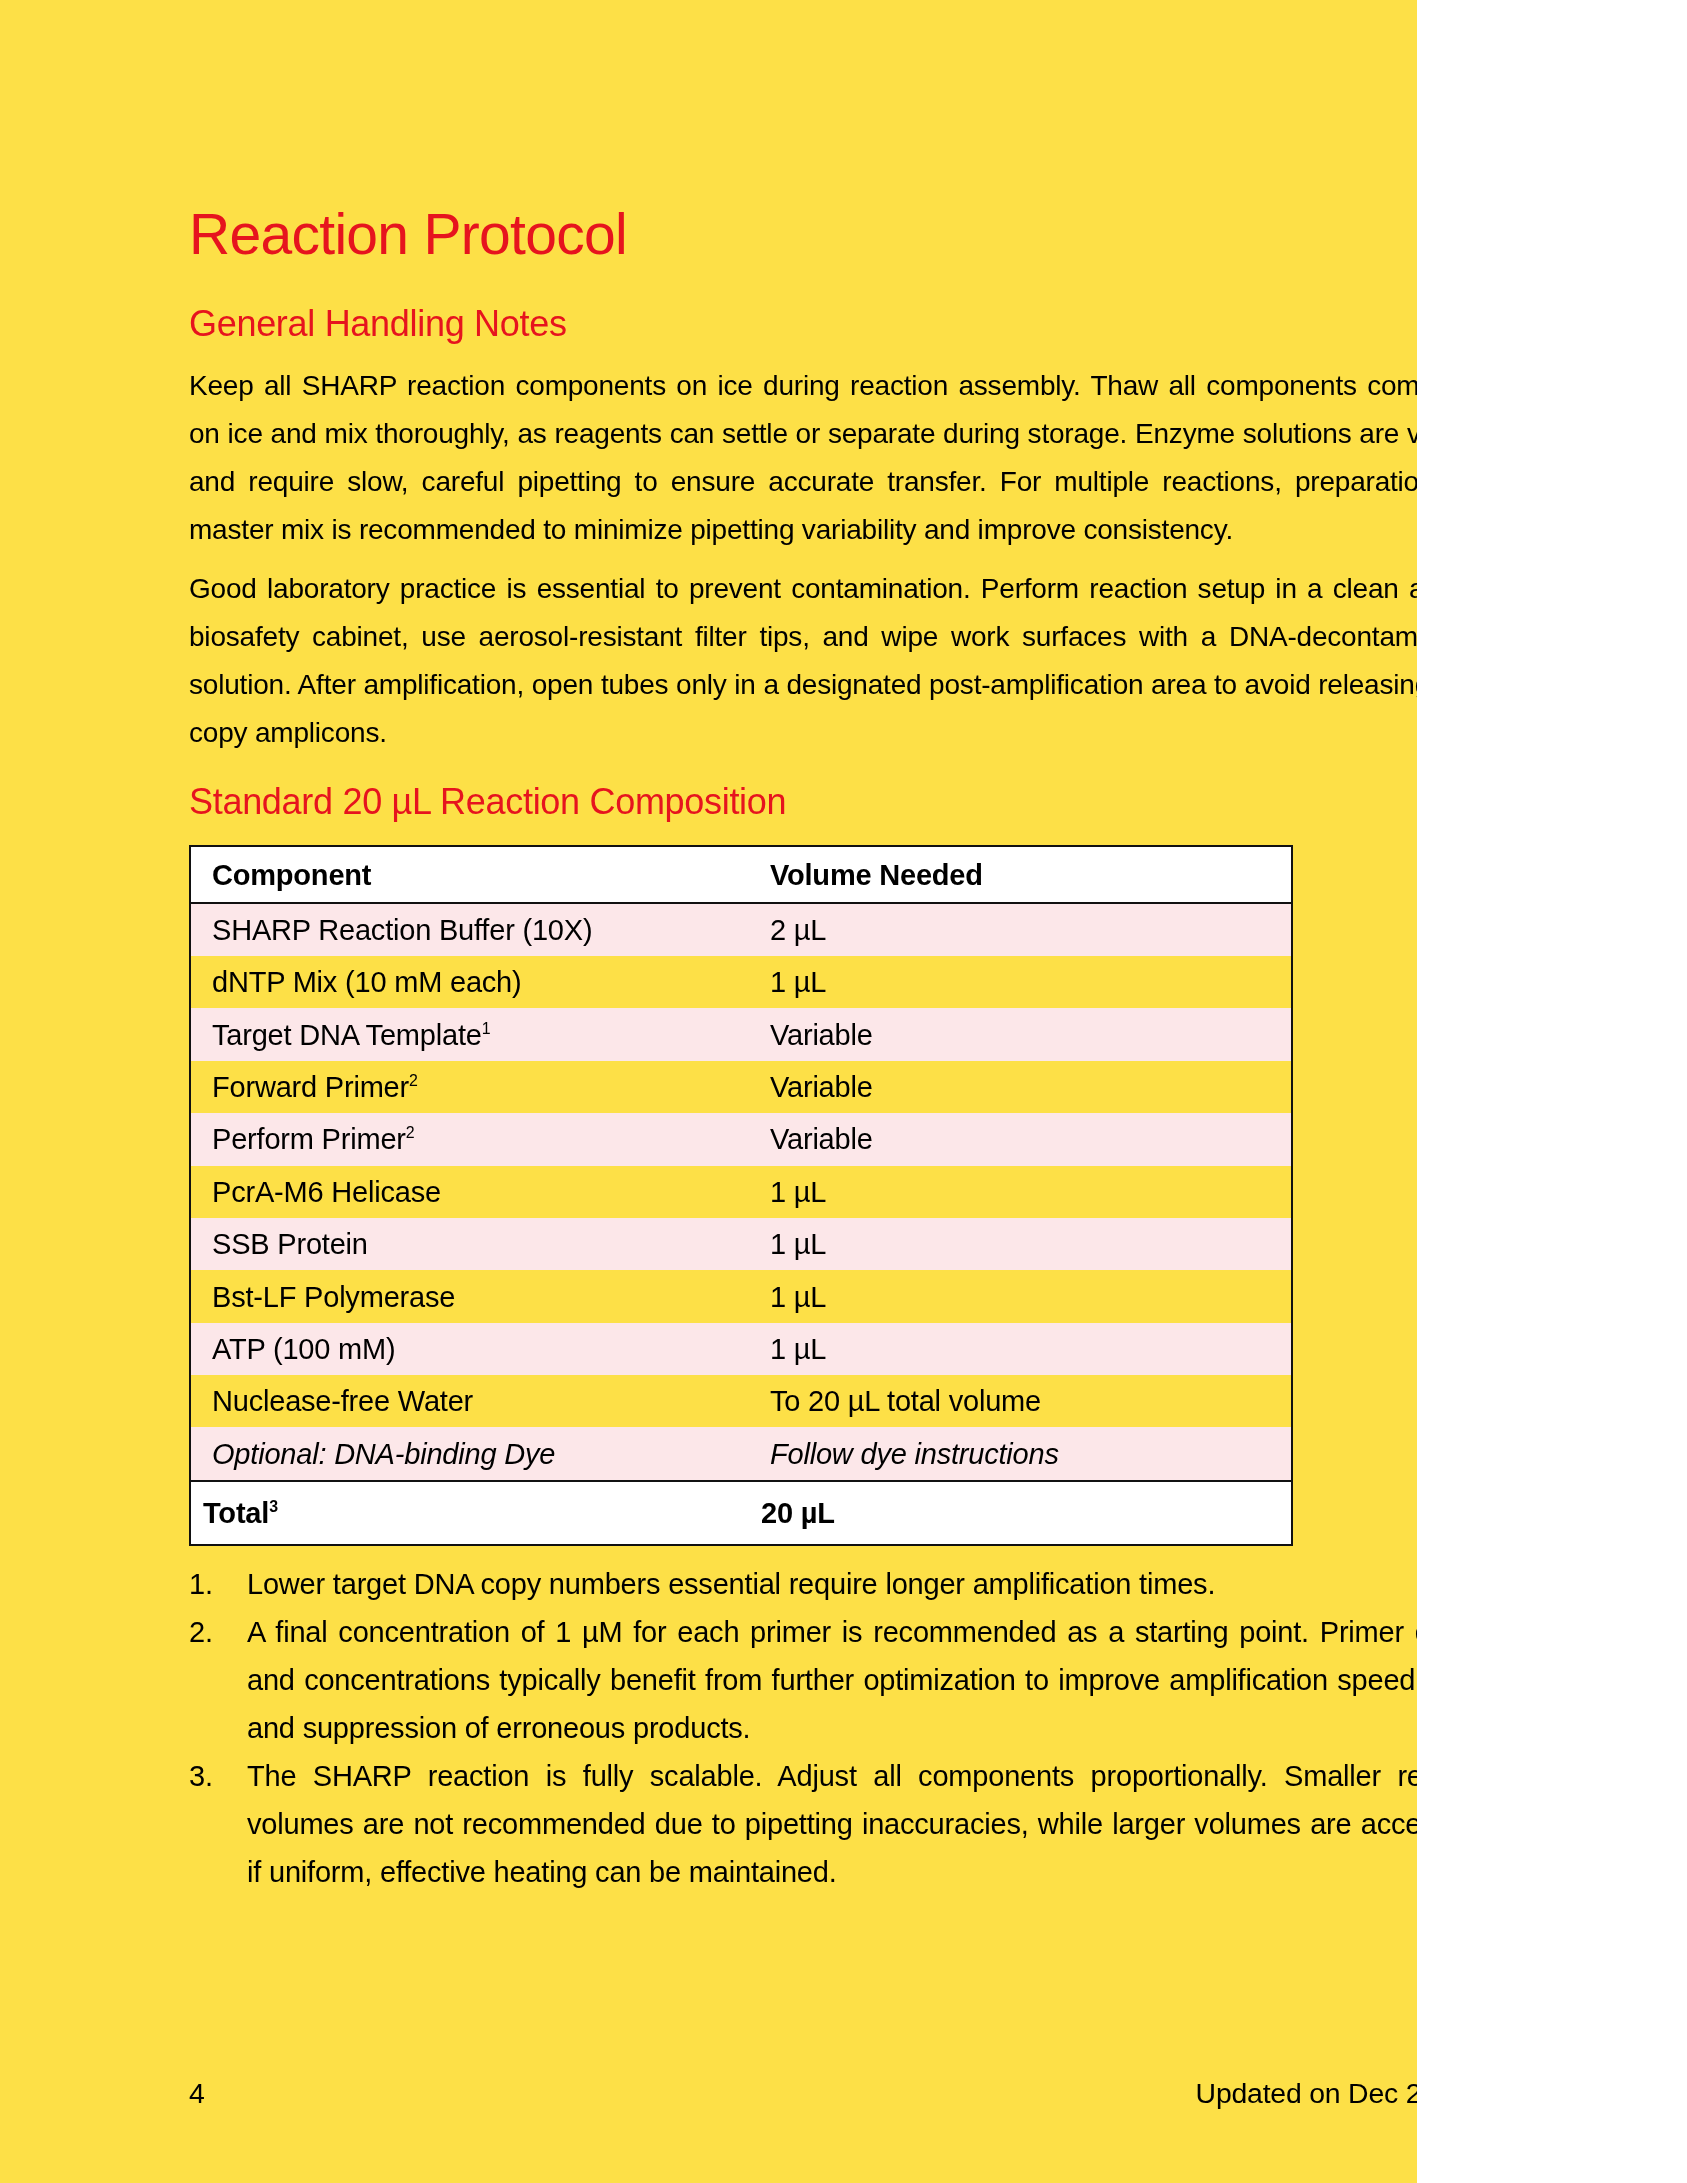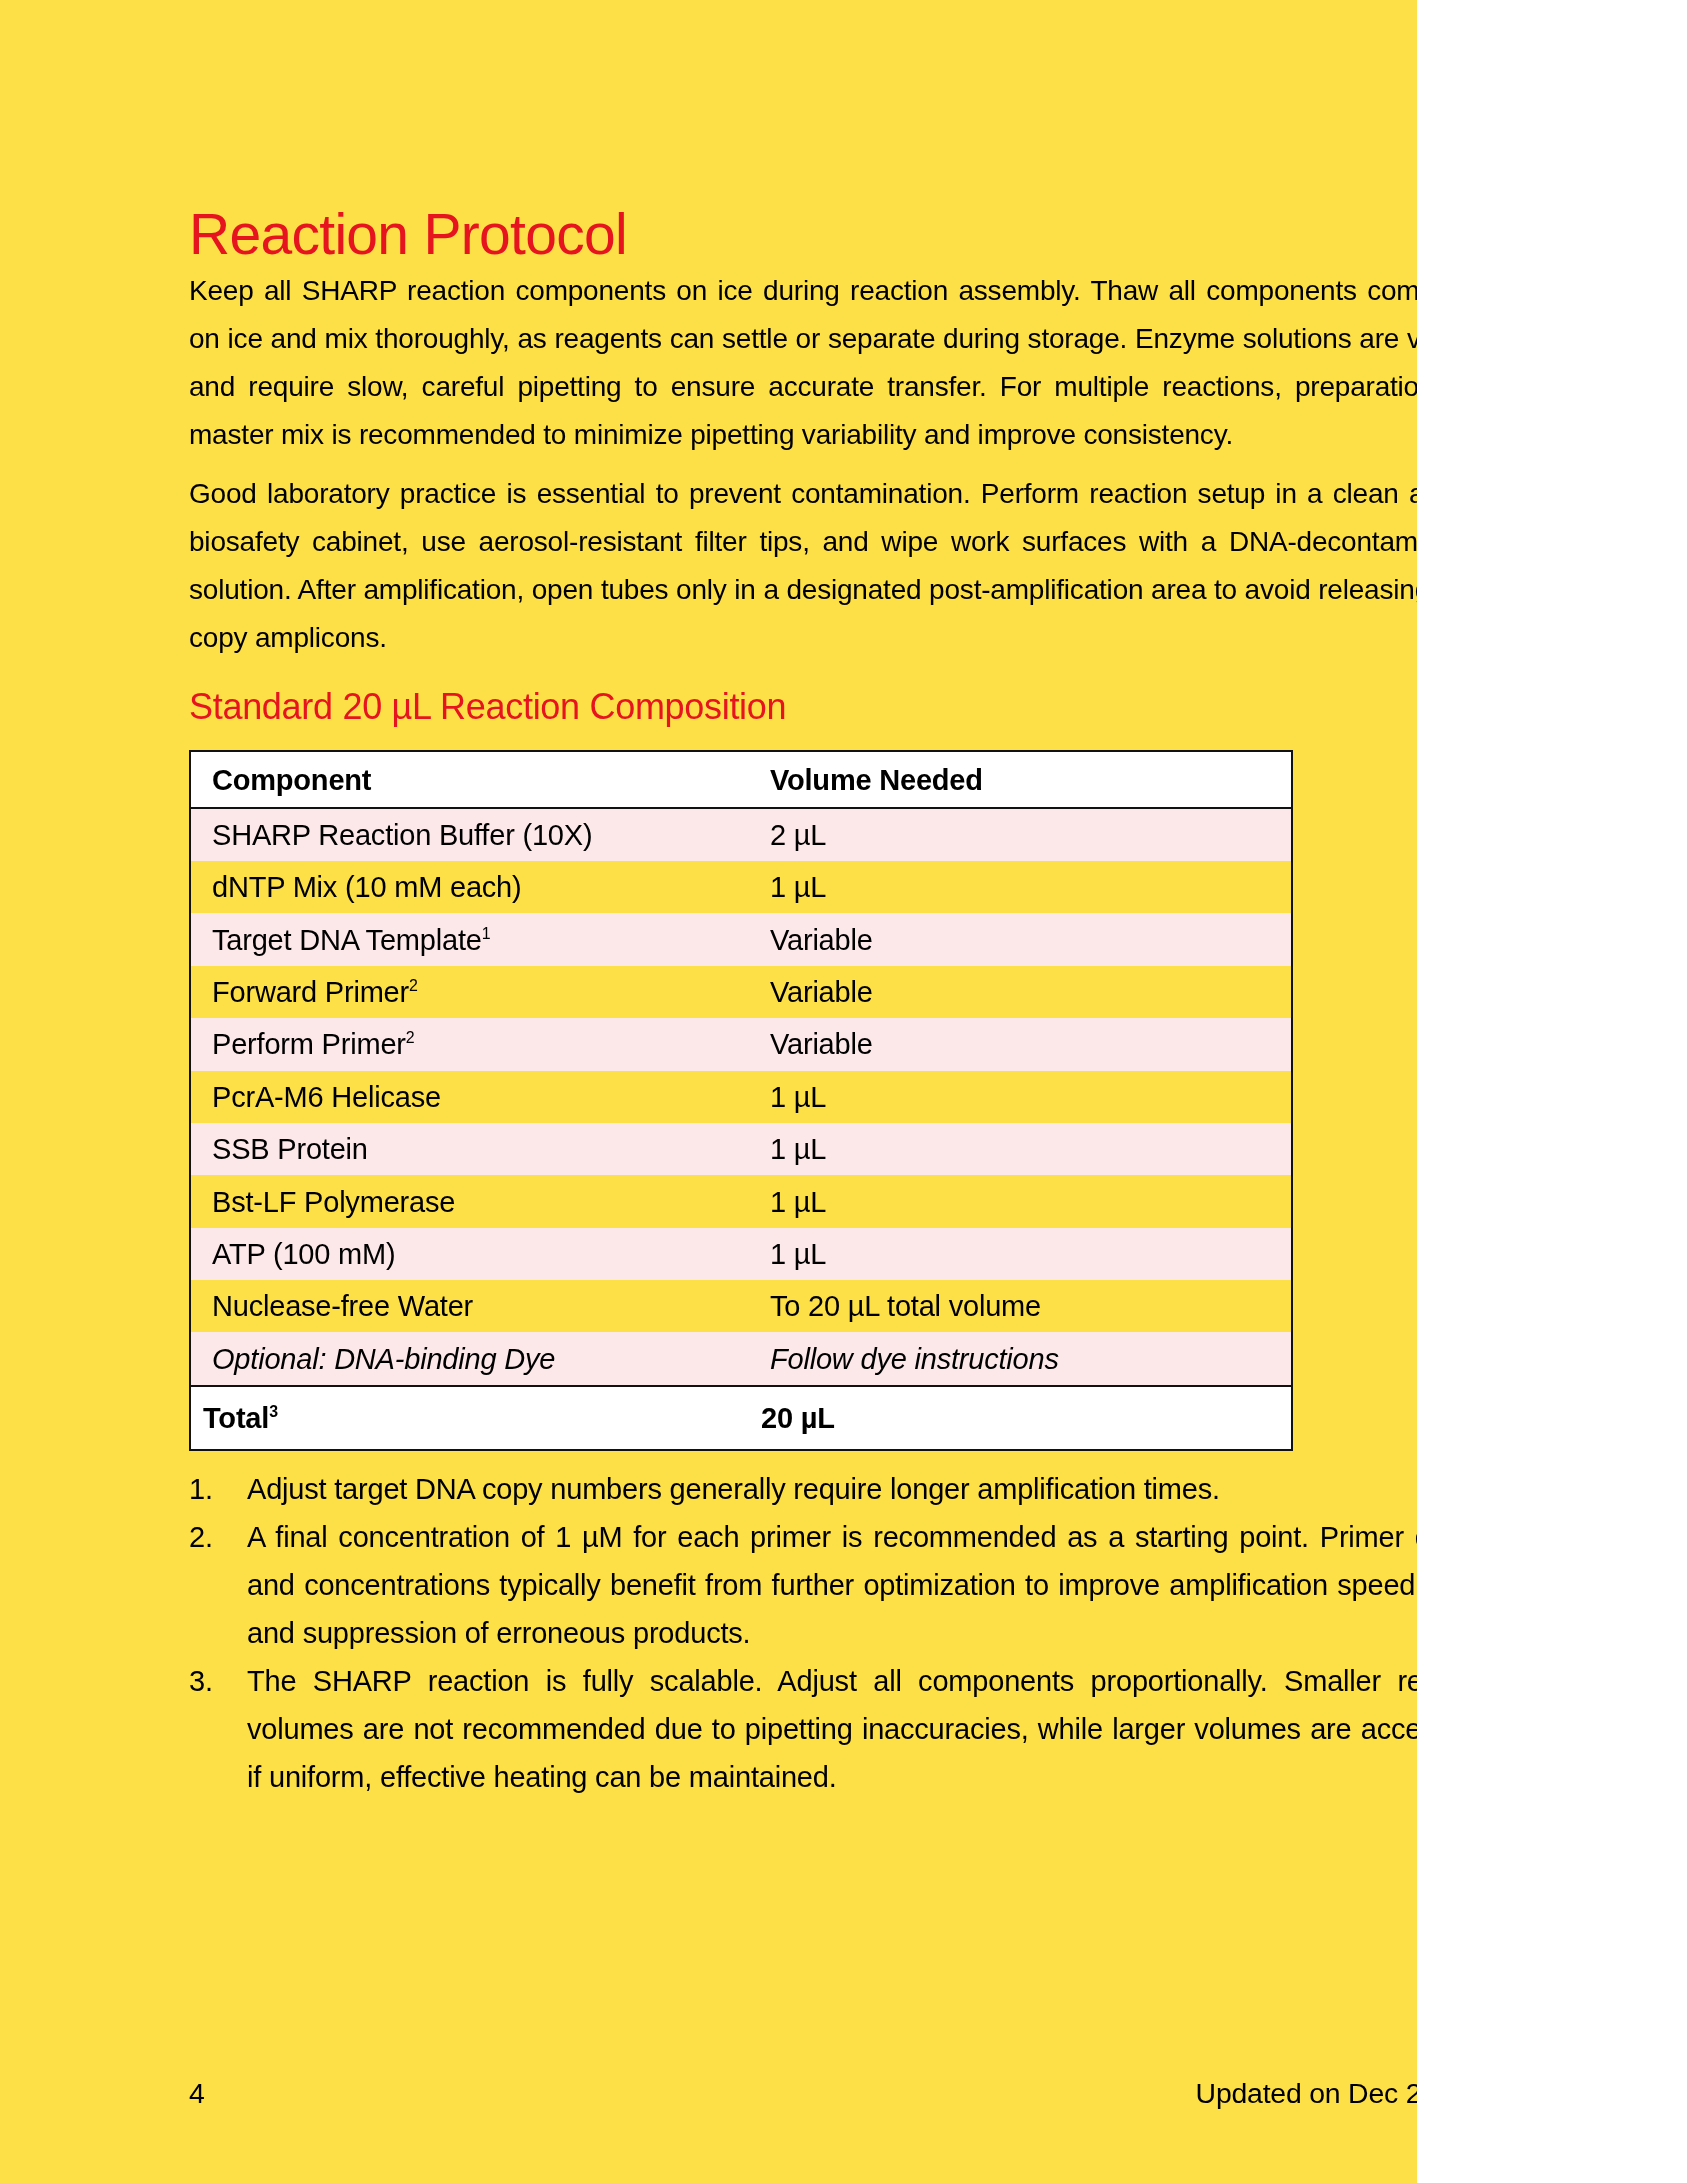--- a/index.html
+++ b/index.html
@@ -124,20 +124,21 @@
   }
 </style>
 </head>
 <body>
 
 <div class="page">
   <div class="content">
 
     <h1 class="doc-title">Reaction Protocol</h1>
 
+    <h2 class="section-heading">General Handling Notes</h2>
 
     <p class="body-text">Keep all SHARP reaction components on ice during reaction assembly. Thaw all components completely on ice and mix thoroughly, as reagents can settle or separate during storage. Enzyme solutions are viscous and require slow, careful pipetting to ensure accurate transfer. For multiple reactions, preparation of a master mix is recommended to minimize pipetting variability and improve consistency.</p>
     <p class="body-text">Good laboratory practice is essential to prevent contamination. Perform reaction setup in a clean area or biosafety cabinet, use aerosol-resistant filter tips, and wipe work surfaces with a DNA-decontamination solution. After amplification, open tubes only in a designated post-amplification area to avoid releasing high-copy amplicons.</p>
 
     <h2 class="section-heading second">Standard 20 µL Reaction Composition</h2>
 
     <table class="reaction-table">
       <colgroup>
           <col class="c1">
           <col class="c2">
@@ -196,21 +197,21 @@
         <tr class="row-total">
           <td><span>Total</span><sup class="fnref">3</sup></td>
           <td>20 µL</td>
         </tr>
       </tbody>
     </table>
 
     <div class="footnotes">
       <div class="fn">
         <span class="fn-num">1.</span>
-        <span class="fn-body"><span>Adjust target DNA copy numbers generally require longer amplification times.</span></span>
+        <span class="fn-body"><span>Lower target DNA copy numbers essential require longer amplification times.</span></span>
       </div>
       <div class="fn">
         <span class="fn-num">2.</span>
         <span class="fn-body"><span>A final concentration of </span><span class="b">1 µM</span><span> for each primer is recommended as a starting point. Primer design and concentrations typically benefit from further optimization to improve amplification speed, yield, and suppression of erroneous products.</span></span>
       </div>
       <div class="fn">
         <span class="fn-num">3.</span>
         <span class="fn-body"><span>The SHARP reaction is fully scalable. Adjust all components proportionally. Smaller reaction volumes are not recommended due to pipetting inaccuracies, while larger volumes are acceptable if uniform, effective heating can be maintained.</span></span>
       </div>
     </div>

